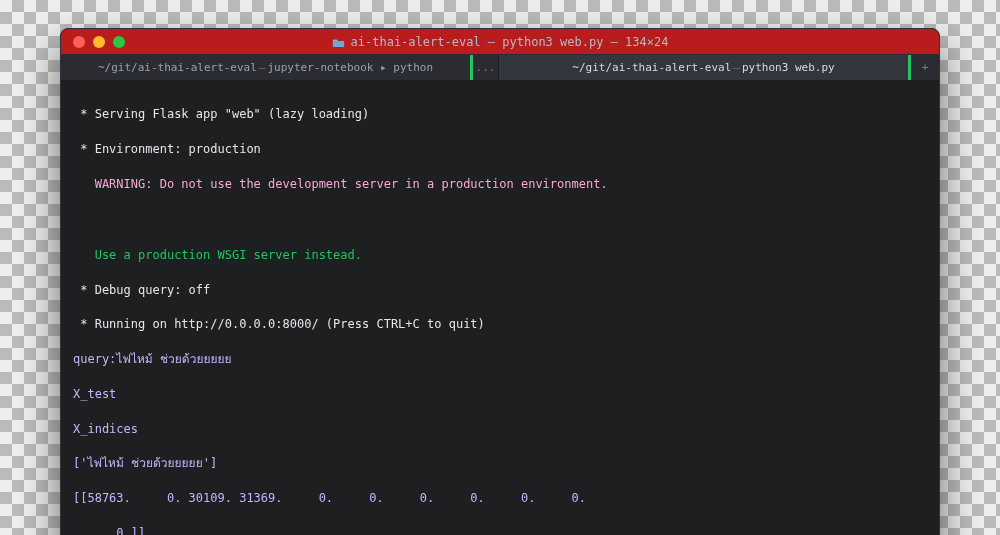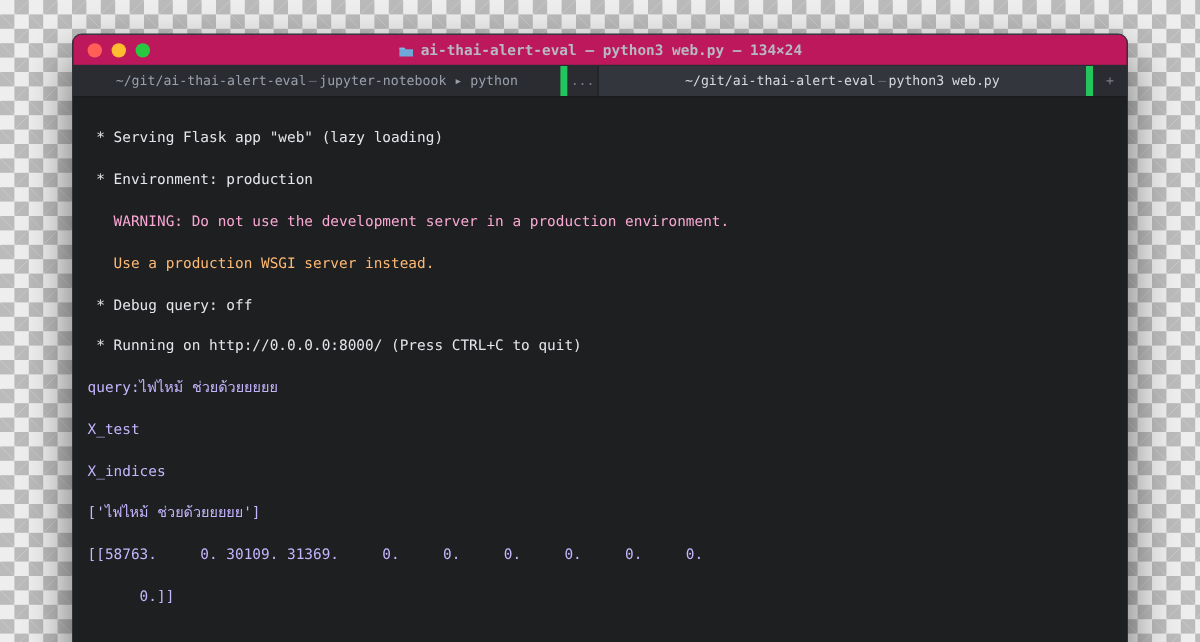--- a/index.html
+++ b/index.html
@@ -23,26 +23,25 @@
   .window {
     width: 880px;
     background: #1e1f21;
     border-radius: 8px;
     box-shadow: 0 18px 40px rgba(0,0,0,0.55);
     overflow: hidden;
     border: 1px solid #30323a;
   }
   .titlebar {
     height: 26px;
-    background: #be185d;
+    background: #b91c1c;
     display: flex;
     align-items: center;
     position: relative;
     border-bottom: 1px solid #2a2c32;
-    font-weight: bold;
   }
   .traffic {
     display: flex;
     gap: 8px;
     padding-left: 12px;
   }
   .traffic .dot {
     width: 12px; height: 12px; border-radius: 50%;
   }
   .dot.red { background: #ff5f57; }
@@ -70,21 +69,21 @@
     align-items: stretch;
     border-bottom: 1px solid #1a1b1e;
     font-size: 11px;
     color: #9aa0ab;
   }
   .tab {
     flex: 1;
     display: flex;
     align-items: center;
     justify-content: center;
-    border-right: 6px solid #22c55e;
+    border-right: 3px solid #22c55e;
     padding: 4px 8px;
     white-space: nowrap;
     overflow: hidden;
     text-overflow: ellipsis;
   }
   .tab.inactive { background: #2a2c32; }
   .tab.active { background: #34363e; color: #d6d9e0; }
   .tab .sep { color: #6c6f78; margin: 0 2px; }
   .tab-overflow {
     width: 26px;
@@ -105,21 +104,21 @@
     padding: 8px 12px 14px 12px;
     font-size: 12px;
     line-height: 1.45;
     color: #d8dadd;
     background: #1e1f21;
     white-space: pre;
     overflow: hidden;
   }
   .c-white  { color: #e4e6ea; }
   .c-red    { color: #f9a8d4; }
-  .c-grey   { color: #fdba74; }
+  .c-grey   { color: #22c55e; margin-top: 36px; }
   .c-dim    { color: #c4b5fd; }
   .line { display:block; }
 </style>
 </head>
 <body>
 
 <div class="window">
 
   <div class="titlebar">
     <div class="traffic">

